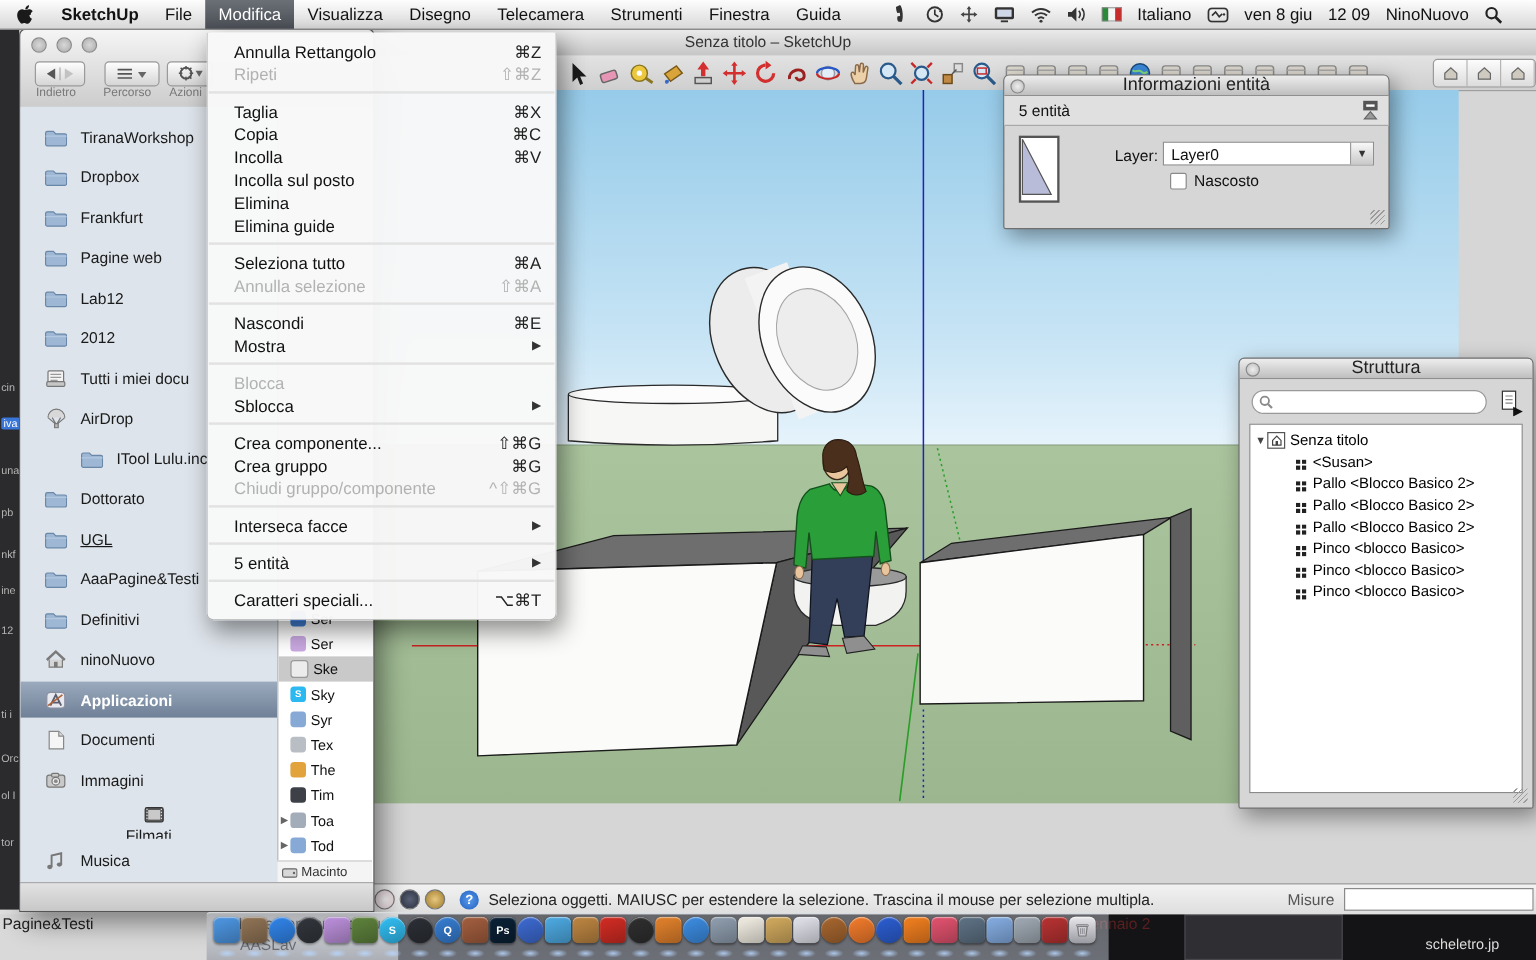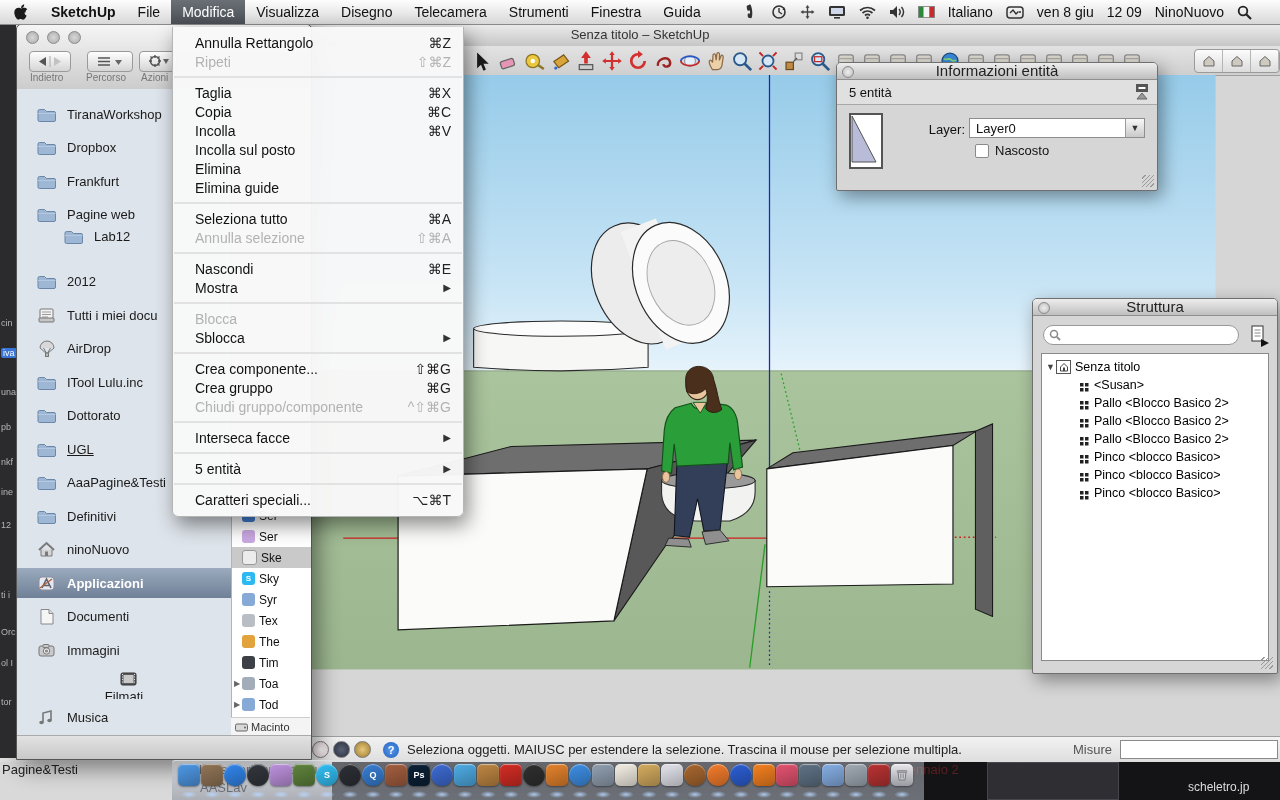--- a/index.html
+++ b/index.html
@@ -430,21 +430,21 @@
       </div>
       <div class="side-row" style="top: 110.5px;">
         <span class="s-icon">
           <svg width="19" height="17" viewBox="0 0 19 17">
             <path d="M1 5a1.5 1.5 0 0 1 1.5-1.5h5l2 2h7.5A1.5 1.5 0 0 1 18.5 7v7a1.5 1.5 0 0 1-1.5 1.5H2.5A1.5 1.5 0 0 1 1 14Z" fill="#9db7d4" stroke="#6a87a8"></path>
             <path d="M1 7h17.5v1H1Z" fill="#b4c9e0"></path>
           </svg>
         </span>
         <span>Pagine web</span>
       </div>
-      <div class="side-row" style="top: 132px; padding-left: 27px;">
+      <div class="side-row" style="top: 144px;">
         <span class="s-icon">
           <svg width="19" height="17" viewBox="0 0 19 17">
             <path d="M1 5a1.5 1.5 0 0 1 1.5-1.5h5l2 2h7.5A1.5 1.5 0 0 1 18.5 7v7a1.5 1.5 0 0 1-1.5 1.5H2.5A1.5 1.5 0 0 1 1 14Z" fill="#9db7d4" stroke="#6a87a8"></path>
             <path d="M1 7h17.5v1H1Z" fill="#b4c9e0"></path>
           </svg>
         </span>
         <span>Lab12</span>
       </div>
       <div class="side-row" style="top: 177.5px;">
         <span class="s-icon">
@@ -468,21 +468,21 @@
       <div class="side-row" style="top: 244.5px;">
         <span class="s-icon">
           <svg width="19" height="17" viewBox="0 0 19 17">
             <path d="M3 8a7 7 0 0 1 14 0" fill="#d8d8d8" stroke="#777"></path>
             <path d="M3 8l7 6 7-6M6.5 8l3.5 6M13.5 8L10 14" fill="none" stroke="#777"></path>
             <rect x="8.5" y="13" width="3" height="3.5" fill="#bbb" stroke="#777"></rect>
           </svg>
         </span>
         <span>AirDrop</span>
       </div>
-      <div class="side-row" style="top: 278px;">
+      <div class="side-row" style="top: 278px; margin-left: 30px;">
         <span class="s-icon">
           <svg width="19" height="17" viewBox="0 0 19 17">
             <path d="M1 5a1.5 1.5 0 0 1 1.5-1.5h5l2 2h7.5A1.5 1.5 0 0 1 18.5 7v7a1.5 1.5 0 0 1-1.5 1.5H2.5A1.5 1.5 0 0 1 1 14Z" fill="#9db7d4" stroke="#6a87a8"></path>
             <path d="M1 7h17.5v1H1Z" fill="#b4c9e0"></path>
           </svg>
         </span>
         <span>ITool Lulu.inc</span>
       </div>
       <div class="side-row" style="top: 311.5px;">
         <span class="s-icon">

